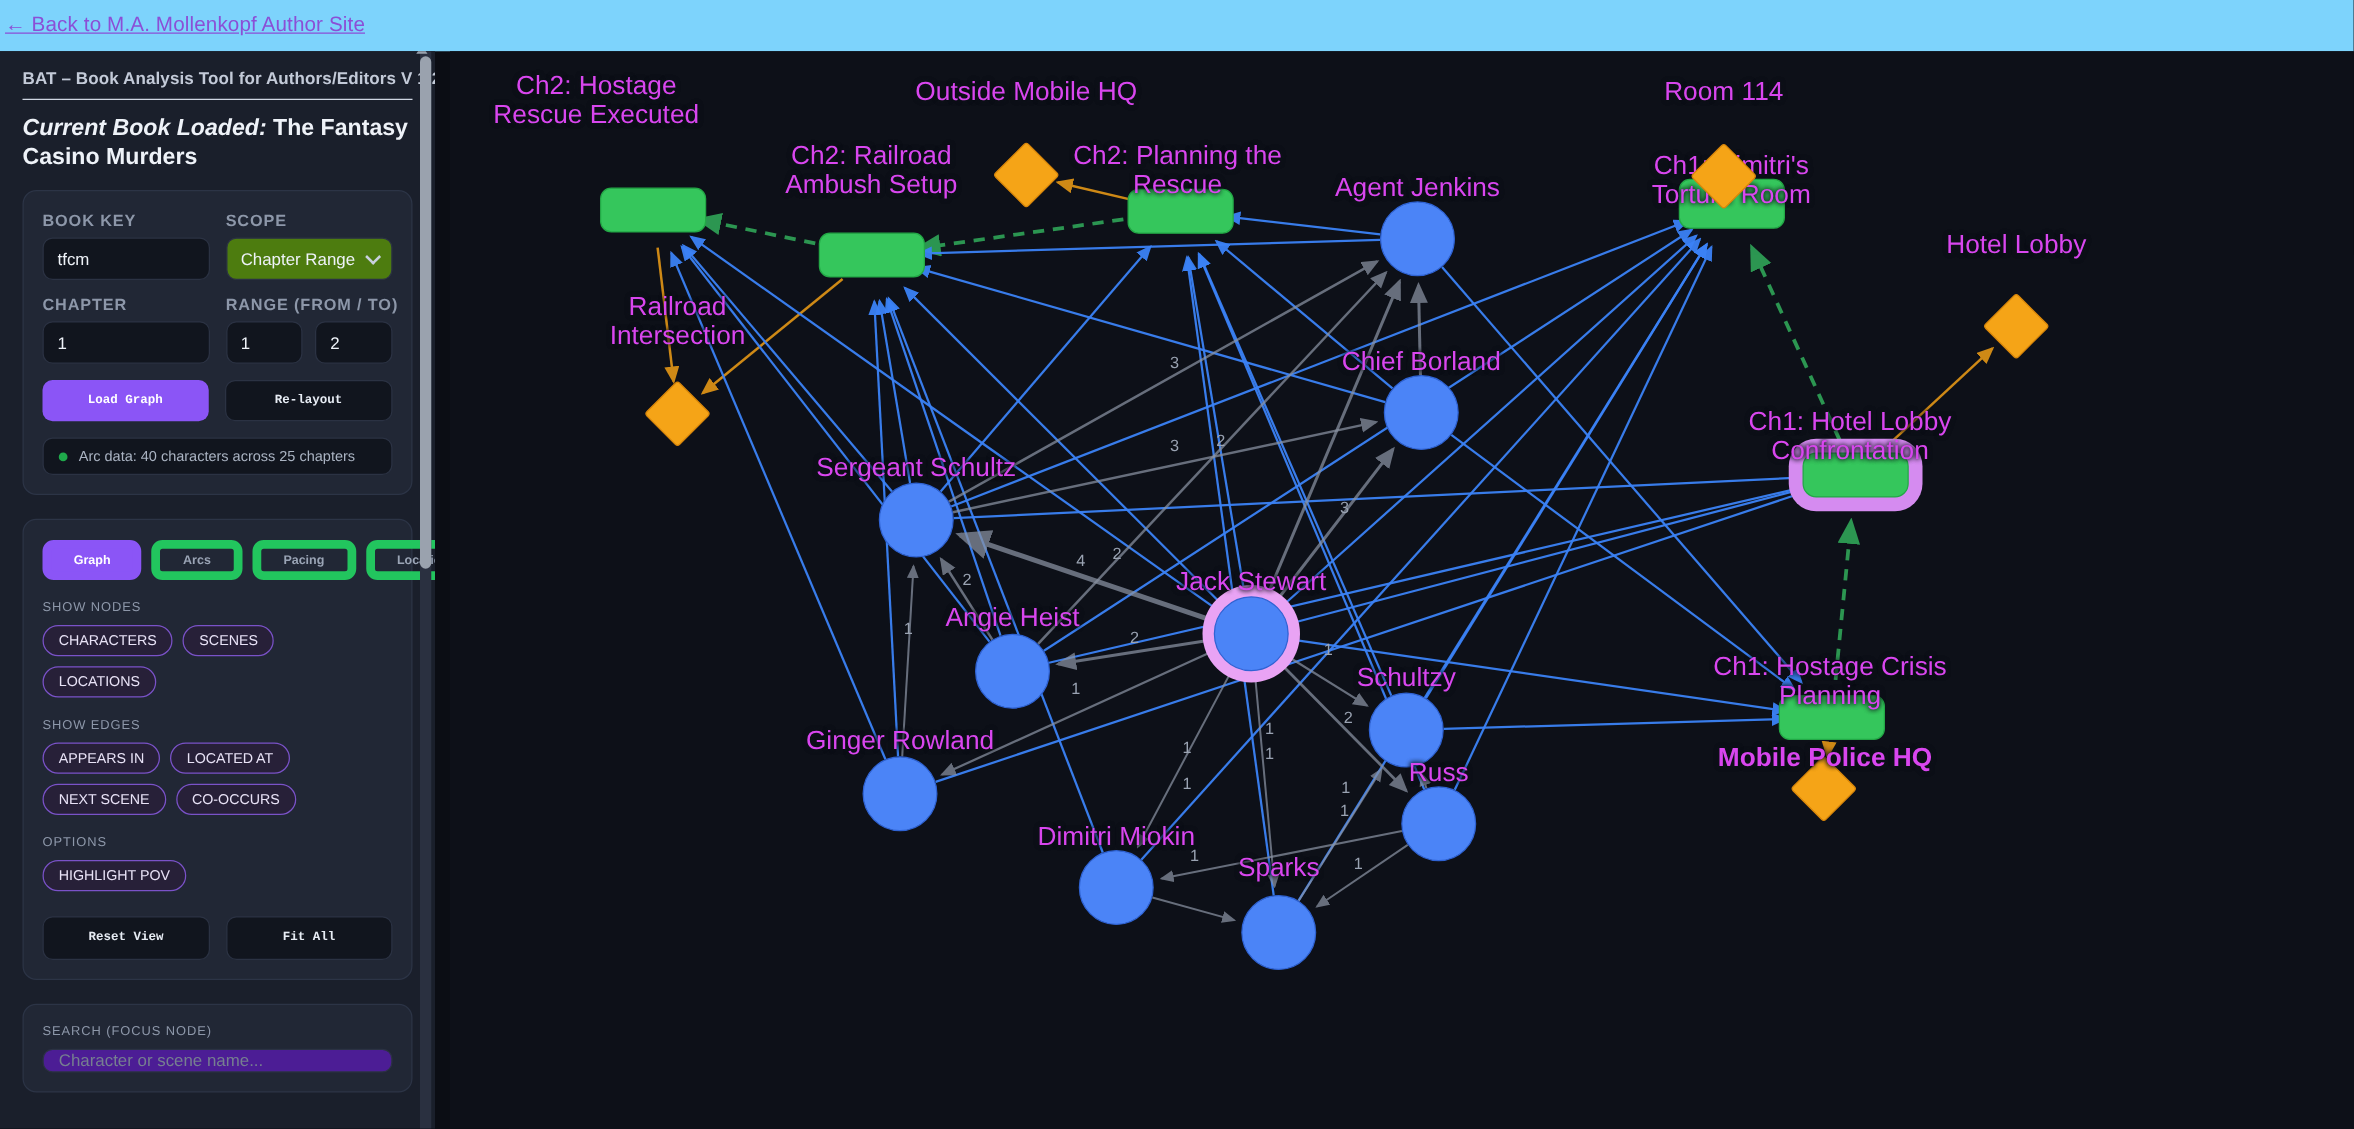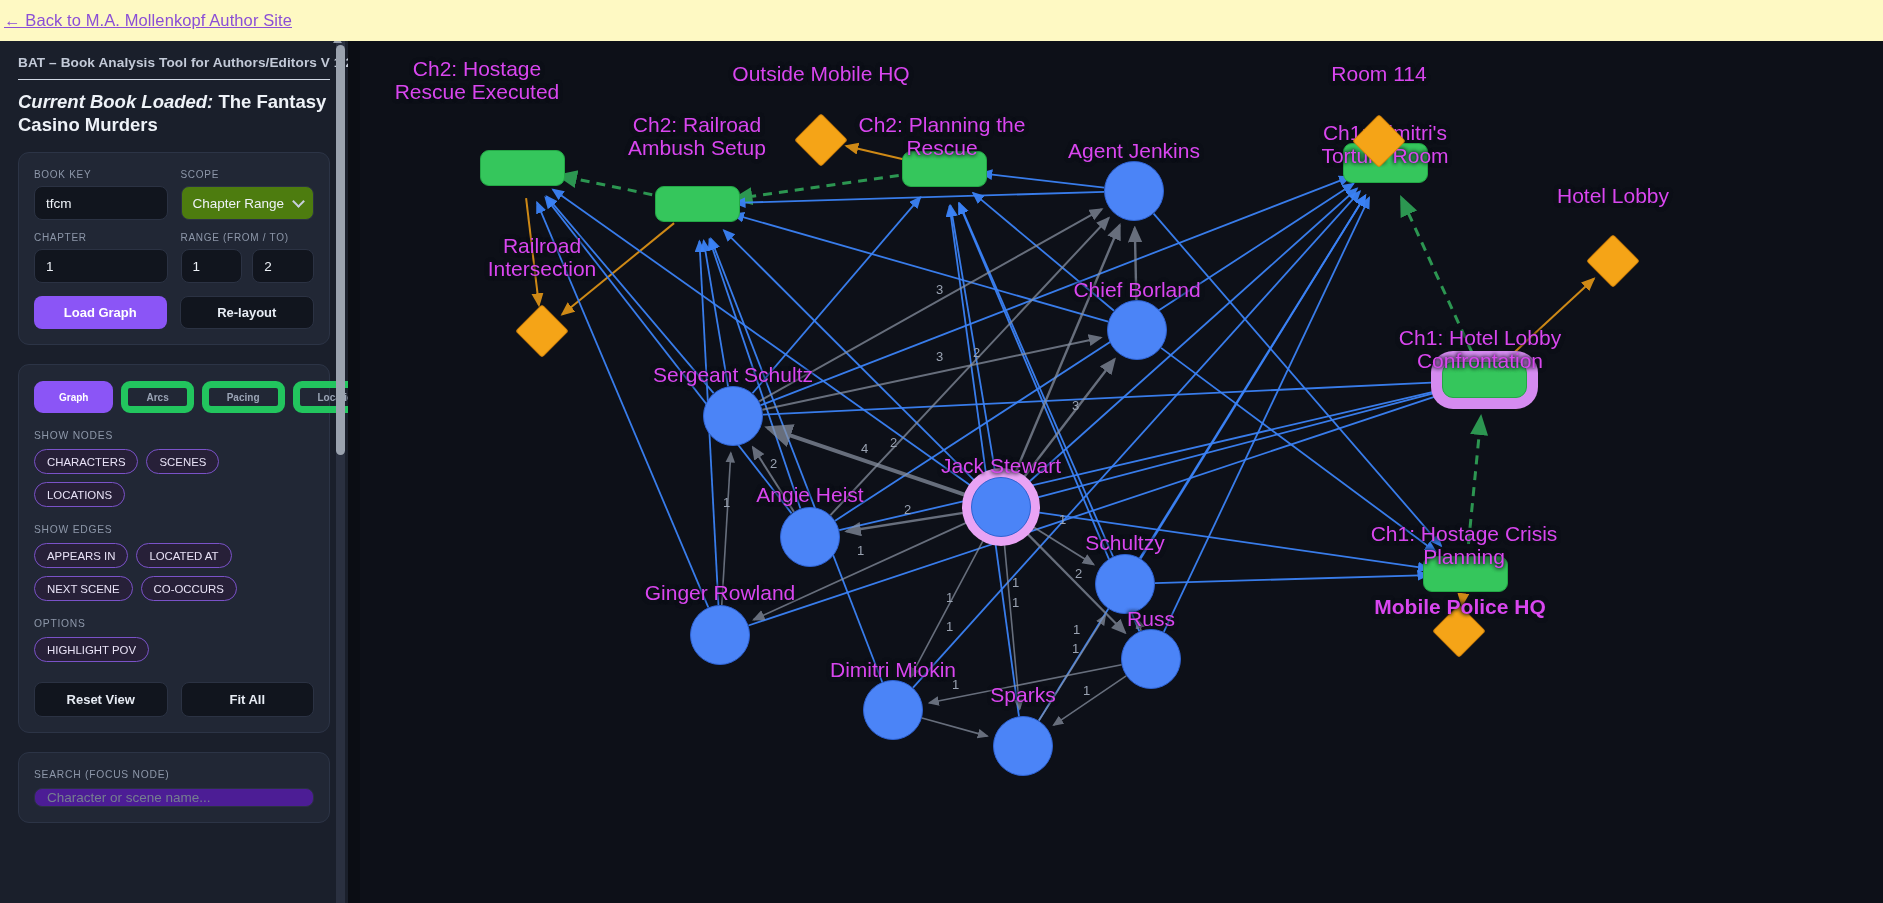--- a/index.html
+++ b/index.html
@@ -7,21 +7,21 @@
     width: 1883px; height: 903px;
     background: #0b0d14;
     font-family: "Liberation Sans", sans-serif;
     overflow: hidden;
   }
   #app { position: relative; width: 1883px; height: 903px; background: #0b0d14; }
 
   
   .topbar {
     position: absolute; left: 0; top: 0; width: 1883px; height: 41px;
-    background: #fef9c3; display: flex; align-items: center; padding-left: 4px;
+    background: #7dd3fc; display: flex; align-items: center; padding-left: 4px;
   }
   .back-link {
     color: #8b4fd6; font-size: 16.5px; text-decoration: underline;
     text-decoration-color: #8b4fd6; letter-spacing: .1px; cursor: pointer;
     white-space: nowrap;
   }
 
   
   .sidebar {
     position: absolute; left: 0; top: 41px; width: 348px; height: 862px;
@@ -38,22 +38,22 @@
   .book-line .lbl { font-style: italic; }
 
   .panel {
     background: #212735; border: 1px solid #2c3446; border-radius: 11px;
     padding: 16px 15px 15px 15px; margin-top: 19px;
   }
 
   .field-grid { display: flex; gap: 13px; }
   .field-col { flex: 1; min-width: 0; }
   .flabel {
-    color: #8d97a9; font-size: 10px; letter-spacing: .7px;
-    margin-bottom: 6px; text-transform: uppercase; white-space: nowrap;
+    color: #8d97a9; font-size: 13px; letter-spacing: .7px;
+    margin-bottom: 6px; text-transform: uppercase; white-space: nowrap; font-weight: bold;
   }
   .tinput {
     width: 100%; height: 34px; background: #11151e; border: 1px solid #2b3243;
     border-radius: 8px; color: #eef2f8; font-size: 13.5px; padding: 0 11px;
     font-family: "Liberation Sans", sans-serif; outline: none;
   }
   .tinput::placeholder { color: #6e7787; }
   .tselect {
     width: 100%; height: 34px; background: #4d7c0f; border: 1px solid #2b3243;
     border-radius: 8px; color: #eef2f8; font-size: 13.5px; padding: 0 26px 0 11px;
@@ -65,21 +65,21 @@
     position: absolute; right: 11px; top: 11px; width: 9px; height: 9px;
     border-right: 2px solid #c8d0de; border-bottom: 2px solid #c8d0de;
     transform: rotate(45deg); pointer-events: none;
   }
   .range-row { display: flex; gap: 10px; }
   .range-row .tinput { flex: 1; min-width: 0; }
 
   .btn-row { display: flex; gap: 13px; margin-top: 13px; }
   .btn {
     flex: 1; height: 33px; border-radius: 8px; border: none; cursor: pointer;
-    font-size: 13px; font-weight: bold; font-family: Liberation Sans, sans-serif;
+    font-size: 10px; font-weight: bold; font-family: Liberation Mono, monospace;
     display: flex; align-items: center; justify-content: center;
   }
   .btn-primary { background: #8b55f6; color: #ffffff; }
   .btn-dark { background: #11151e; border: 1px solid #2b3243; color: #e7ecf4; }
 
   .status {
     margin-top: 13px; height: 30px; background: #11151e; border: 1px solid #2b3243;
     border-radius: 8px; display: flex; align-items: center; padding: 0 12px; gap: 9px;
   }
   .dot { width: 7px; height: 7px; border-radius: 50%; background: #1fa94b; flex: none; }
@@ -208,20 +208,24 @@
               <input class="tinput" type="text" value="2" style="">
             </div>
           </div>
         </div>
 
         <div class="btn-row">
           <button class="btn btn-primary">Load Graph</button>
           <button class="btn btn-dark">Re-layout</button>
         </div>
 
+        <div class="status">
+          <span class="dot"></span>
+          <span class="status-text">Arc data: 40 characters across 25 chapters</span>
+        </div>
       </div>
 
       <div class="panel">
         <div class="tabs">
           <div class="tab active">Graph</div>
           <div class="tab">Arcs</div>
           <div class="tab">Pacing</div>
           <div class="tab">Locations</div>
         </div>
 

